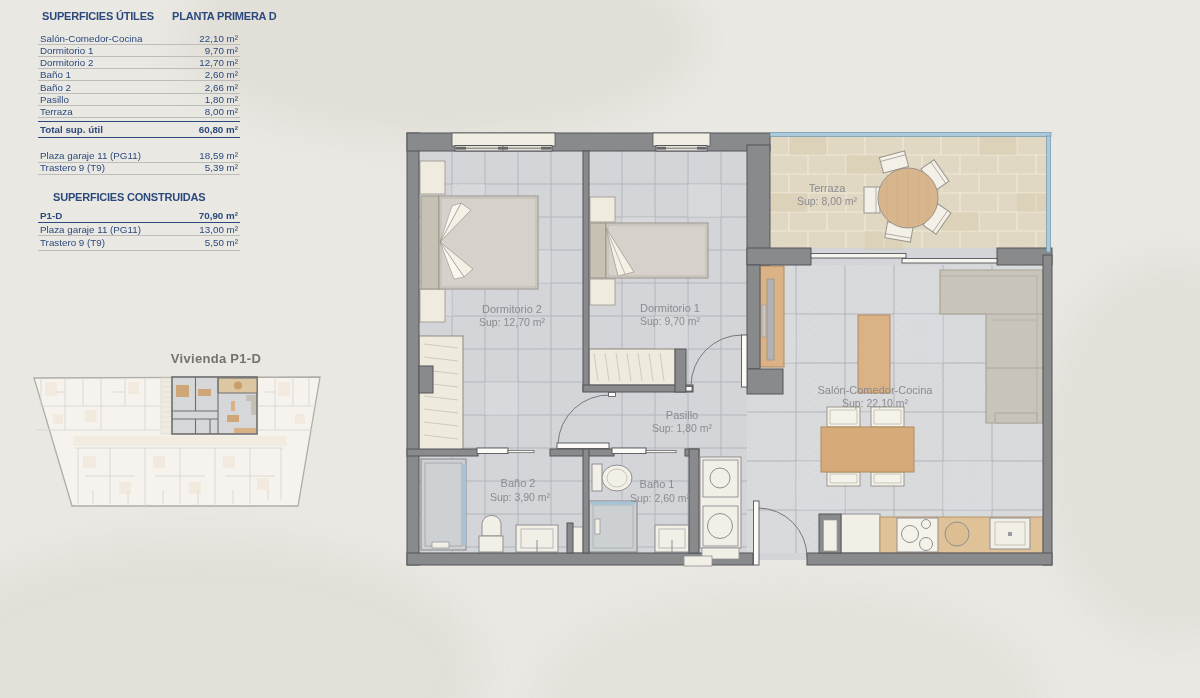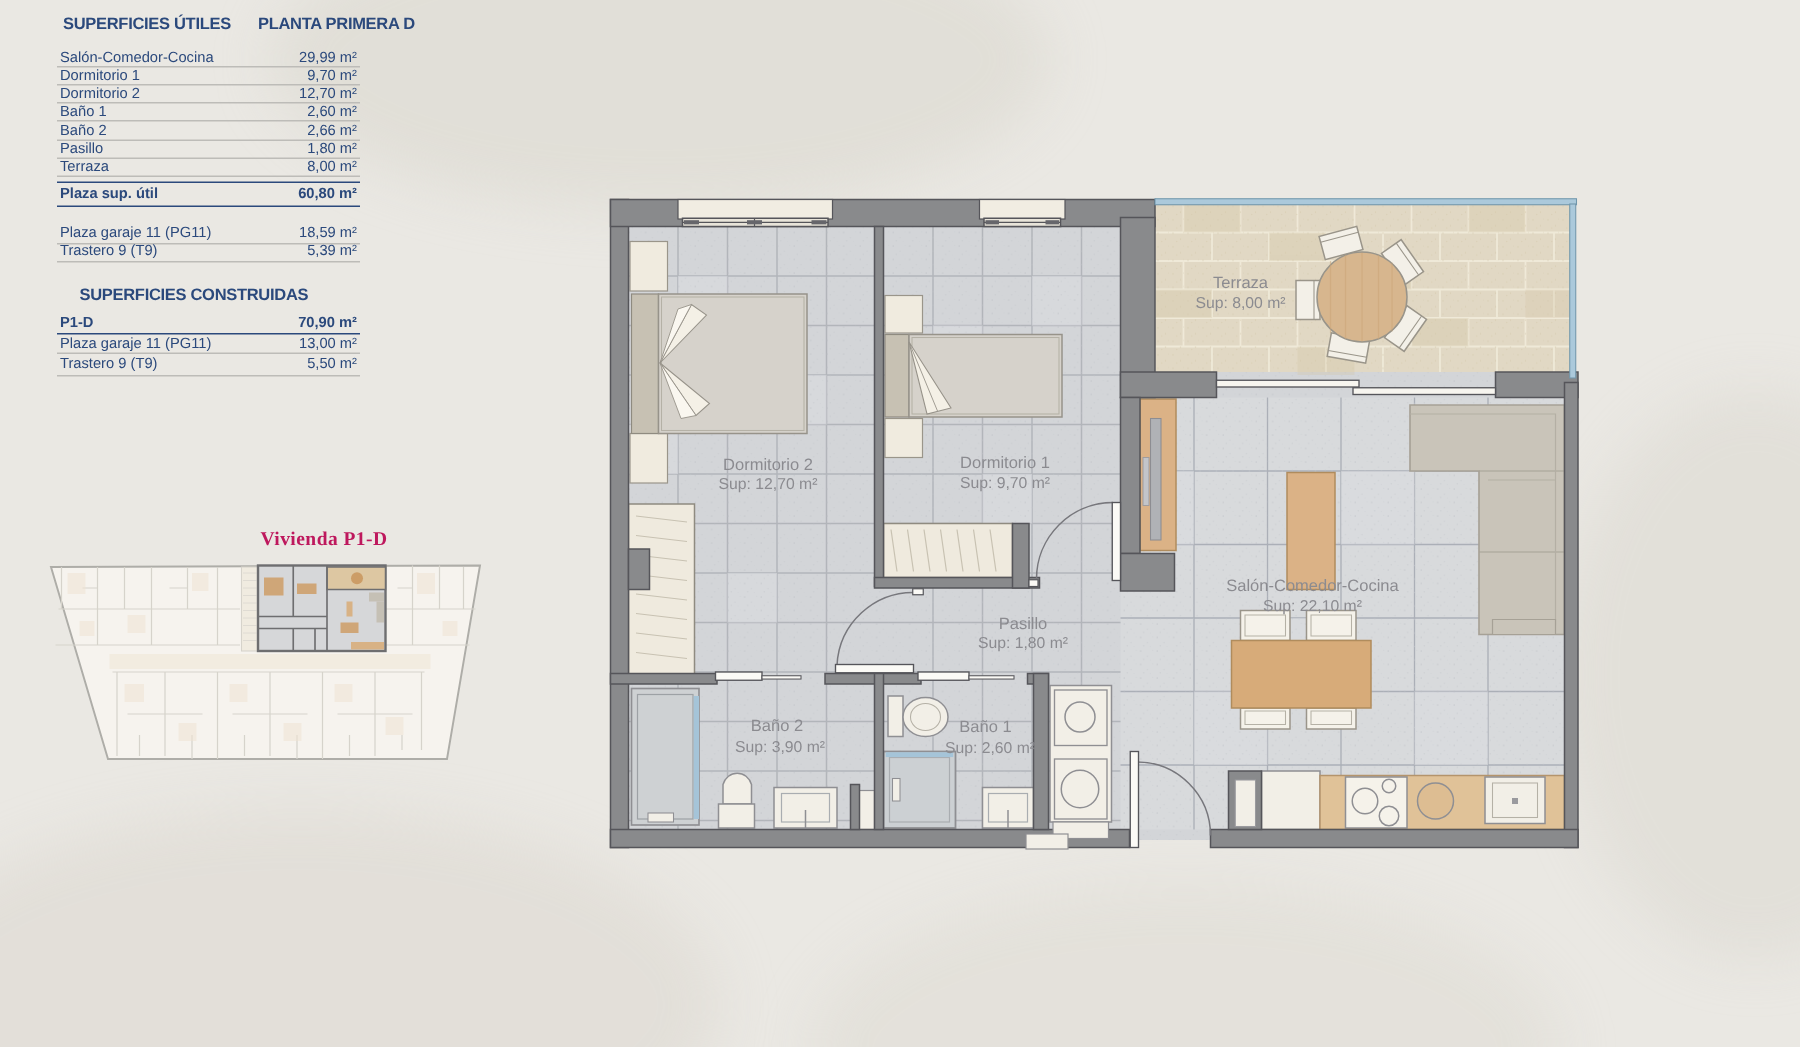--- a/index.html
+++ b/index.html
@@ -18,21 +18,21 @@
   <div class="blob" style="left:180px;top:-60px;width:520px;height:200px;background:rgba(210,206,196,0.35);"></div>
   <div class="blob" style="left:1040px;top:260px;width:260px;height:380px;background:rgba(208,204,194,0.30);"></div>
   <div class="blob" style="left:-80px;top:540px;width:560px;height:260px;background:rgba(210,206,196,0.32);"></div>
   <div class="blob" style="left:540px;top:590px;width:500px;height:220px;background:rgba(213,209,199,0.28);"></div>
 
   <div class="hdr" style="left:42px;top:10px;">SUPERFICIES ÚTILES</div>
   <div class="hdr" style="left:172px;top:10px;">PLANTA PRIMERA D</div>
 
   <div class="row" style="top:33.5px;">
     <span class="lab">Salón-Comedor-Cocina</span>
-    <span class="val">29,99 m²</span>
+    <span class="val">22,10 m²</span>
   </div>
   <div class="uline" style="top:43.5px;"></div>
   <div class="row" style="top:45.8px;">
     <span class="lab">Dormitorio 1</span>
     <span class="val">9,70 m²</span>
   </div>
   <div class="uline" style="top:55.8px;"></div>
   <div class="row" style="top:58.0px;">
     <span class="lab">Dormitorio 2</span>
     <span class="val">12,70 m²</span>
@@ -53,21 +53,21 @@
     <span class="val">1,80 m²</span>
   </div>
   <div class="uline" style="top:105.0px;"></div>
   <div class="row" style="top:107.2px;">
     <span class="lab">Terraza</span>
     <span class="val">8,00 m²</span>
   </div>
   <div class="uline" style="top:117.2px;"></div>
   <div class="nline" style="top:120.5px;"></div>
   <div class="row" style="top:124.5px;font-weight:bold;">
-    <span class="lab">Plaza sup. útil</span>
+    <span class="lab">Total sup. útil</span>
     <span class="val">60,80 m²</span>
   </div>
   <div class="nline" style="top:137px;"></div>
 
   <div class="row" style="top:150.5px;">
     <span class="lab">Plaza garaje 11 (PG11)</span>
     <span class="val">18,59 m²</span>
   </div>
   <div class="uline" style="top:161.5px;"></div>
   <div class="row" style="top:163px;">
@@ -87,21 +87,21 @@
     <span class="lab">Plaza garaje 11 (PG11)</span>
     <span class="val">13,00 m²</span>
   </div>
   <div class="uline" style="top:235.2px;"></div>
   <div class="row" style="top:237.5px;">
     <span class="lab">Trastero 9 (T9)</span>
     <span class="val">5,50 m²</span>
   </div>
   <div class="uline" style="top:249.5px;"></div>
 
-  <div style="position:absolute;left:136px;top:351px;width:160px;color:#be185d;font-weight:bold;font-size:13px;text-align:center;letter-spacing:0.3px;font-family:Liberation Serif, serif;">Vivienda P1-D</div>
+  <div style="position:absolute;left:136px;top:351px;width:160px;color:#737373;font-weight:bold;font-size:13px;text-align:center;letter-spacing:0.3px;">Vivienda P1-D</div>
   <svg id="miniplan" style="position:absolute;left:25px;top:370px;" width="305" height="145" viewBox="0 0 305 145">
     <polygon points="9,8 295,7 273,136 47,136" fill="#f6f3ee" stroke="#aeada8" stroke-width="1.3"></polygon>
     <g stroke="#d6d3cb" stroke-width="0.8" fill="none">
       <path d="M14,36 H135 M16,8 V36 M40,8 V60 M58,8 V36 M76,8 V60 M100,8 V36 M120,8 V60 M12,60 H135"></path>
       <path d="M232,36 H292 M250,7 V60 M268,7 V36 M284,8 V36 M232,60 H288"></path>
       <path d="M50,78 H258 M53,78 V134 M85,78 V134 M120,78 V136 M155,78 V134 M190,78 V136 M225,78 V134 M256,78 V130"></path>
       <path d="M60,106 H110 M130,106 H180 M200,106 H250 M68,120 V134 M103,120 V136 M138,120 V134 M173,120 V136 M208,120 V134 M243,120 V130"></path>
       <path d="M30,22 H40 M88,22 H100 M240,22 H250"></path>
     </g>
     <g fill="#f0e3d3" opacity="0.55">

